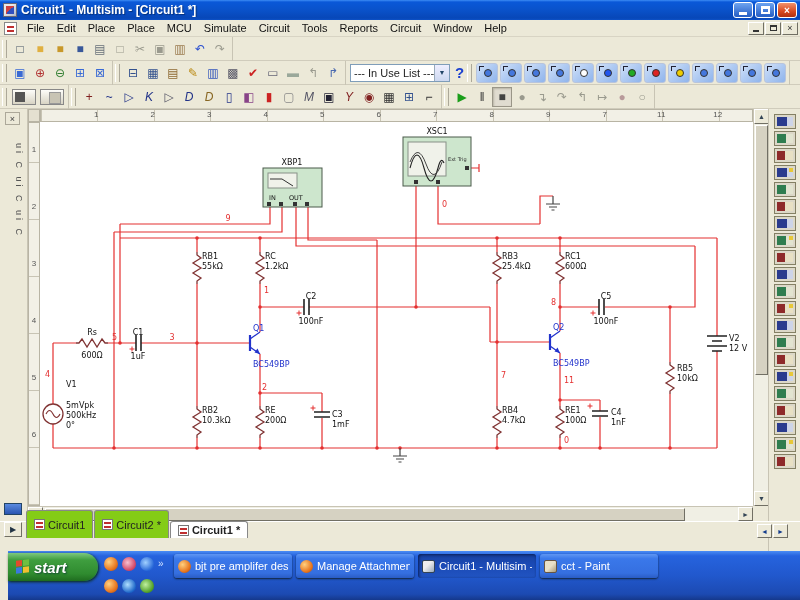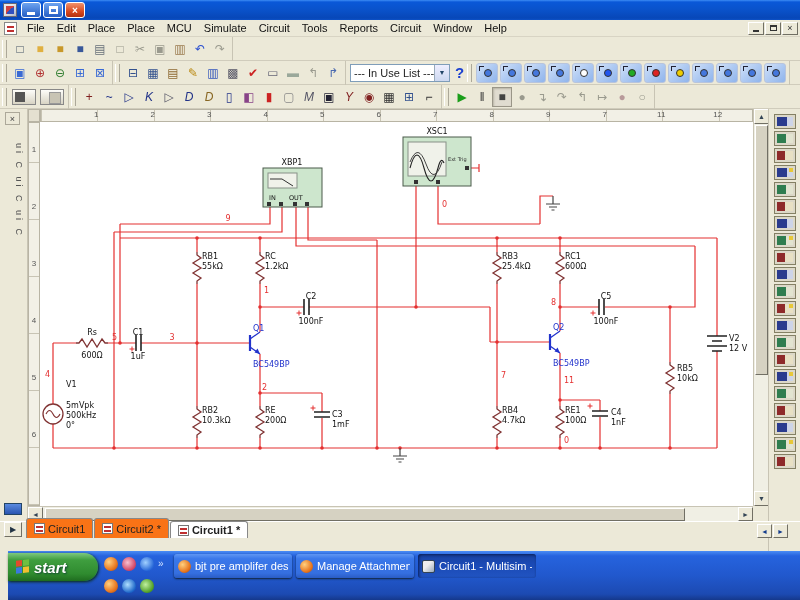--- a/index.html
+++ b/index.html
@@ -79,21 +79,21 @@
   .instr { display:block; width:22px; height:15px; border:1px solid #848064; background:#dcd8c8; margin:2px auto; position:relative; }
   .instr::before { content:""; position:absolute; inset:2px; }
   .instr:nth-of-type(3n+1)::before { background:linear-gradient(90deg,#2a3b8e 60%,#cdd4e8 60%); }
   .instr:nth-of-type(3n+2)::before { background:linear-gradient(90deg,#2f7d4f 55%,#e2e4d0 55%); }
   .instr:nth-of-type(3n)::before { background:linear-gradient(90deg,#8e2a2a 50%,#e8e0c4 50%); }
   .instr:nth-of-type(4n)::after { content:""; position:absolute; right:2px; top:2px; width:4px; height:4px; background:#e8c838; }
 
   
   .tabsrow { position:absolute; left:0; top:521px; width:800px; height:17px; background:#ece9d8; border-top:1px solid #fff; display:flex; align-items:flex-end; }
   .tabnav { width:18px; height:15px; margin:0 4px 1px 4px; border:1px solid; border-color:#fff #716f64 #716f64 #fff; background:#ece9d8; text-align:center; font-size:8px; color:#234; line-height:14px; }
-  .sheet-tab { display:flex; align-items:center; height:20px; padding:0 7px; border:1px solid #888; border-bottom:none; border-radius:3px 3px 0 0; background:#f97316; margin-right:1px; color:#222; }
+  .sheet-tab { display:flex; align-items:center; height:28px; padding:0 7px; border:1px solid #888; border-bottom:none; border-radius:3px 3px 0 0; background:#84cc16; margin-right:1px; color:#222; }
   .sheet-tab[data-active="true"] { background:#fff; font-weight:bold; height:17px; }
   .tabdoc { width:11px; height:11px; background:#fff; border:1px solid #777; margin-right:3px; position:relative; }
   .tabdoc::after { content:""; position:absolute; left:1px; top:1px; width:7px; height:7px; background:repeating-linear-gradient(0deg,#c03030 0 2px,#fff 2px 4px); }
   .tabarrows { margin-left:auto; margin-right:12px; display:flex; gap:1px; }
   .tabarrows .sbtn2 { width:15px; height:14px; background:#ece9d8; border:1px solid; border-color:#fff #716f64 #716f64 #fff; font-size:7px; color:#123a8c; text-align:center; line-height:13px; }
 
   
   .statusbar { position:absolute; left:0; top:538px; width:800px; height:13px; background:#ece9d8; display:flex; gap:3px; padding:1px 2px; }
   .scell { border:1px solid; border-color:#9a9688 #fff #fff #9a9688; height:11px; font-size:10px; color:#222; padding:0 4px; line-height:10px; }
   .sc1 { width:218px; } .sc2 { width:240px; } .sc3 { width:138px; } .sc4 { width:150px; }
@@ -142,20 +142,21 @@
 
   svg text { font-family:"DejaVu Sans",sans-serif; }
 </style>
 </head>
 <body>
 
 <div id="screen">
 
   <div class="titlebar">
     <span class="ticon"></span>
+    <span class="ttext">Circuit1 - Multisim - [Circuit1 *]</span>
     <span class="winbtns">
       <span class="winbtn">
           <span class="minbar"></span>
         </span>
       <span class="winbtn">
           <span class="maxbox"></span>
         </span>
       <span class="winbtn close">×</span>
     </span>
   </div>
@@ -751,16 +752,20 @@
         <span class="taskbtn" data-kind="firefox" data-active="false" title="Manage Attachments...">
           <span class="tkico"></span>
           <span class="tklabel">Manage Attachments...</span>
         </span>
 
         <span class="taskbtn" data-kind="multisim" data-active="true" title="Circuit1 - Multisim - [C...">
           <span class="tkico"></span>
           <span class="tklabel">Circuit1 - Multisim - [C...</span>
         </span>
 
+        <span class="taskbtn" data-kind="paint" data-active="false" title="cct - Paint">
+          <span class="tkico"></span>
+          <span class="tklabel">cct - Paint</span>
+        </span>
       </div>
   </div>
 
 </div>
 
 </body></html>

